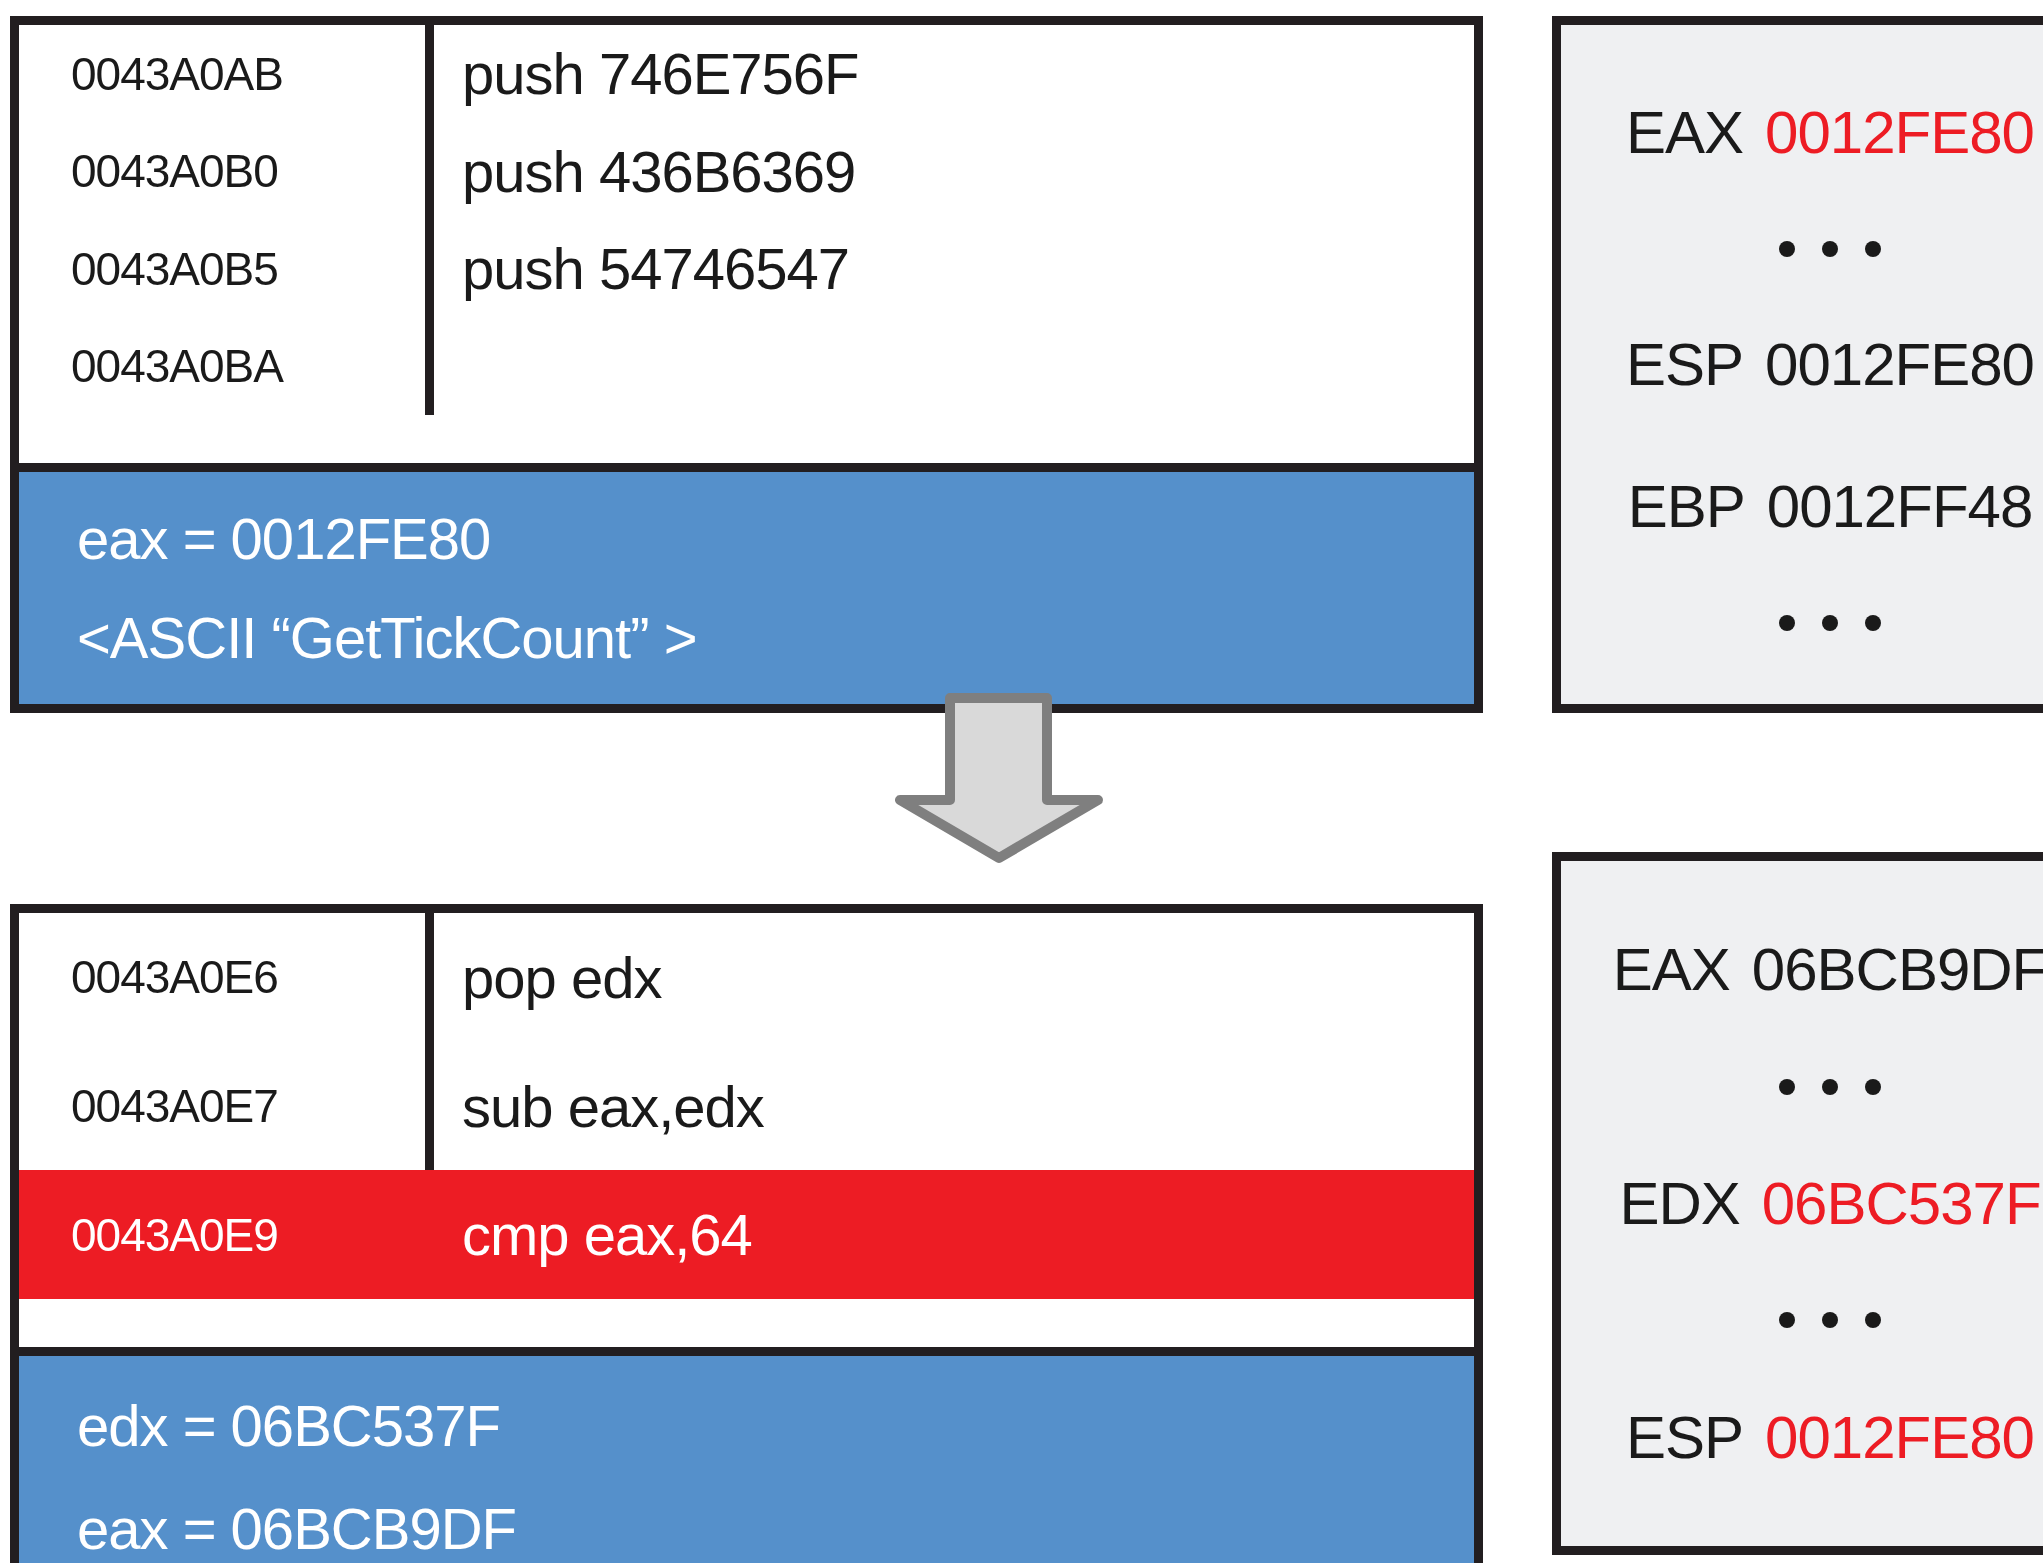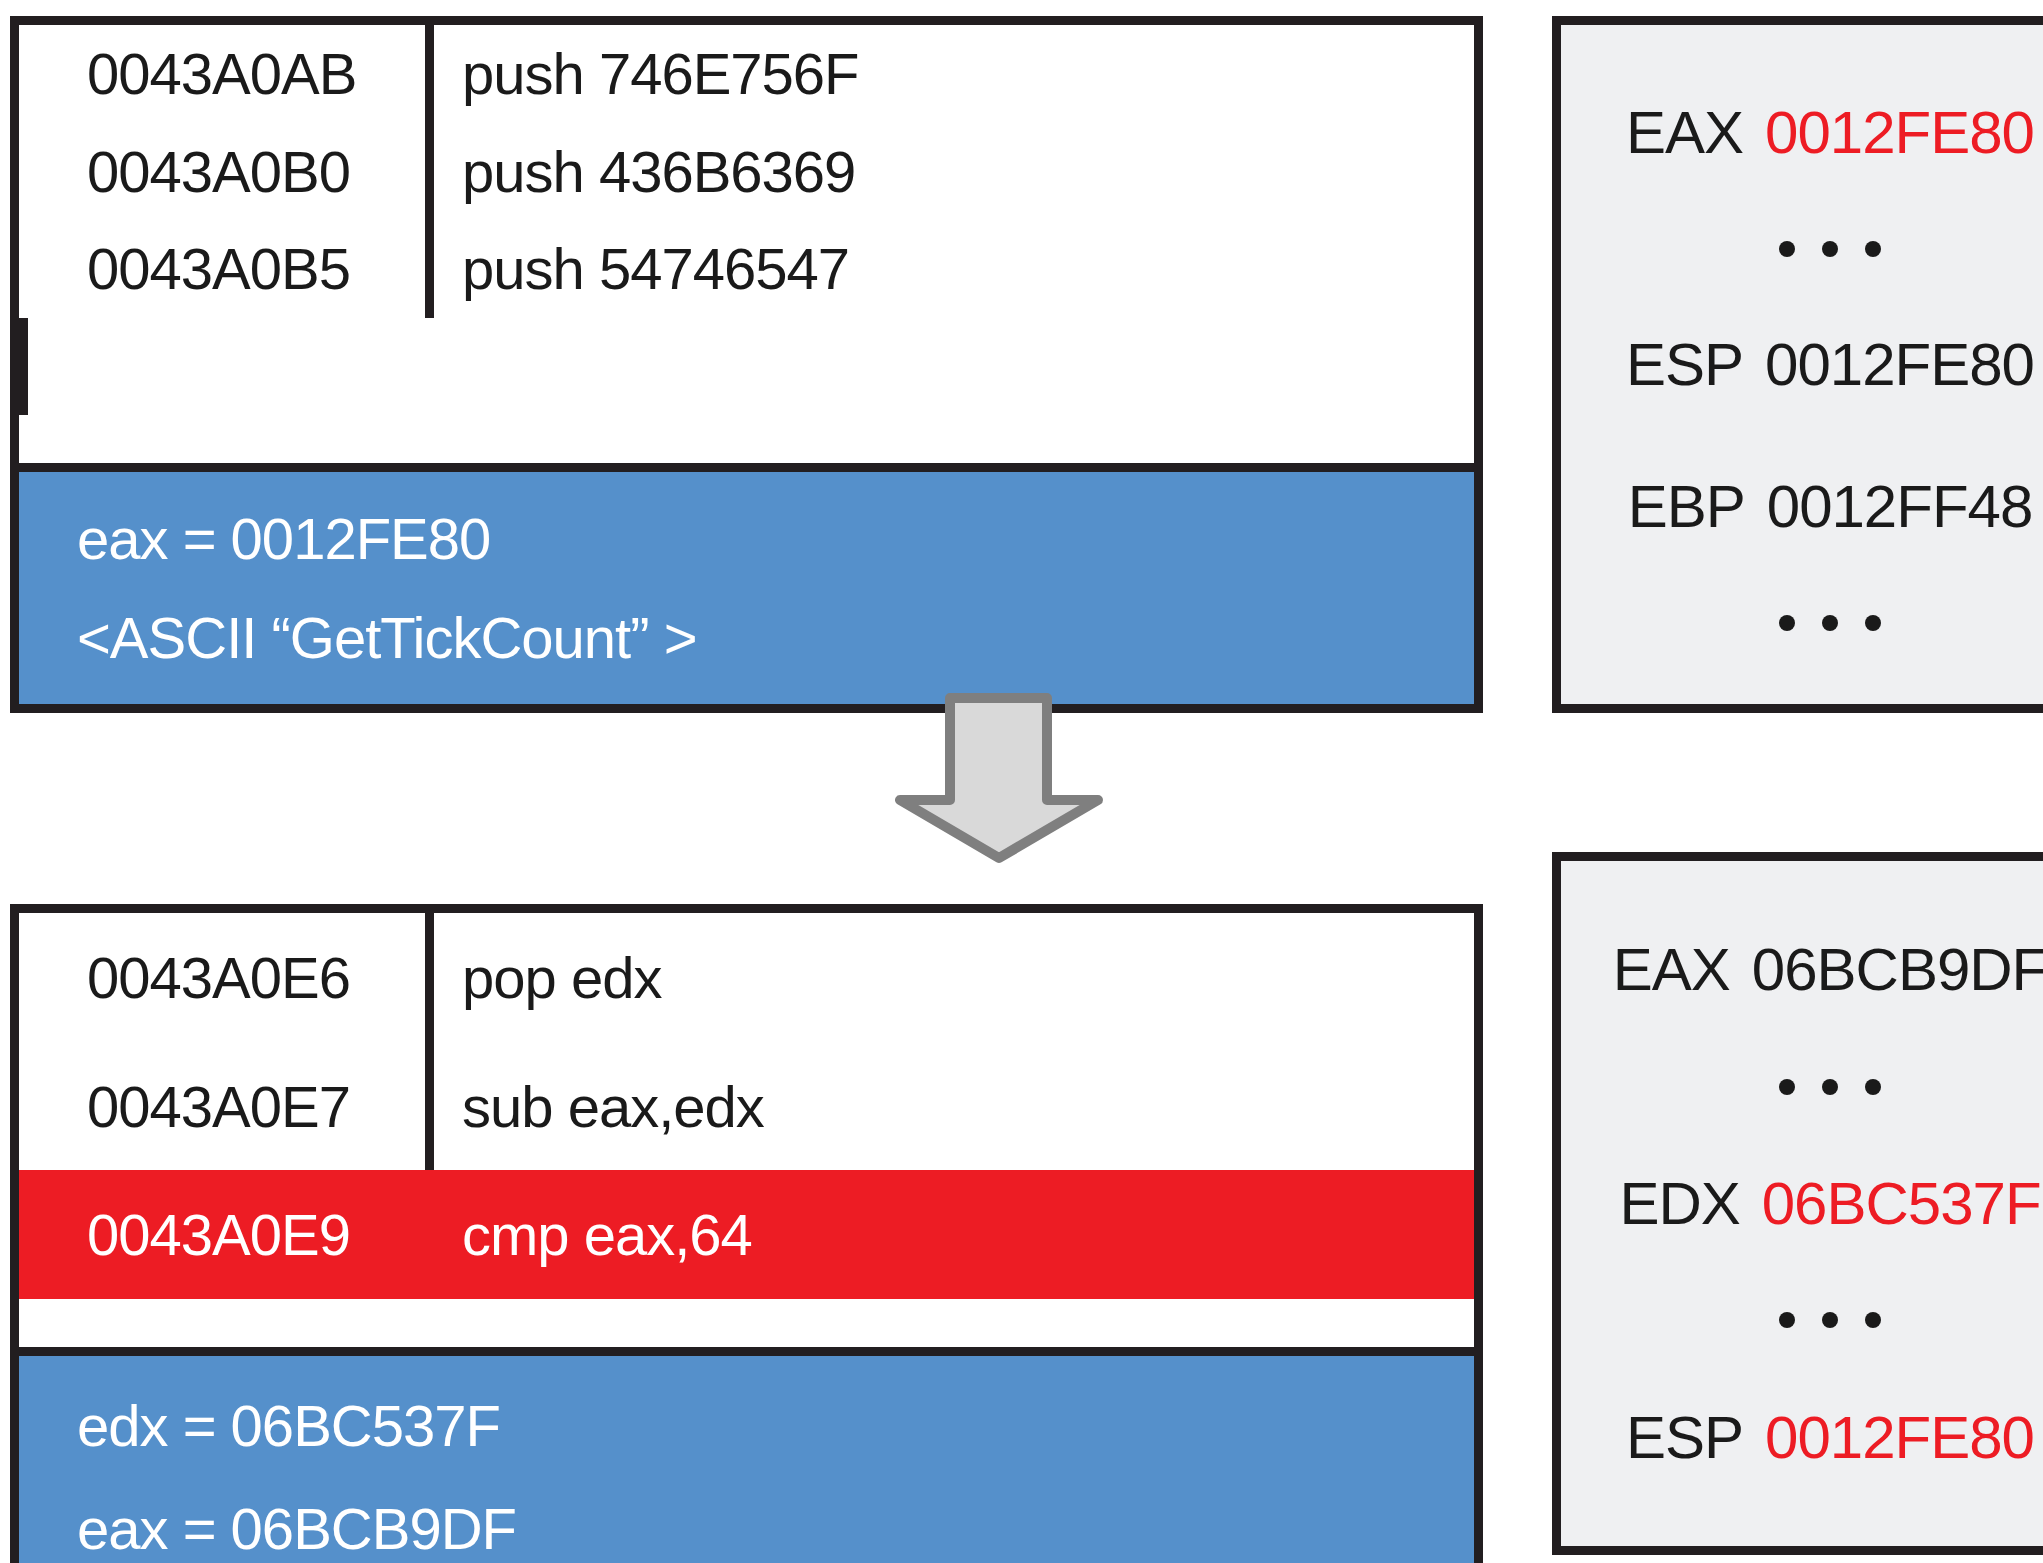--- a/index.html
+++ b/index.html
@@ -27,22 +27,22 @@
     display:flex;flex-direction:column;
     background:#fff;
   }
   #top-section .disasm-box{top:16px;height:697px;}
   #bottom-section .disasm-box{top:904px;height:703px;}
   .code-rows{display:flex;flex-direction:column;flex:1;}
   .code-row{display:flex;flex:1;align-items:stretch;}
   .addr-cell{
     width:406px;flex:0 0 406px;
     display:flex;align-items:center;
-    padding-left:68px;box-sizing:border-box;
-    font-size:58px;letter-spacing:-1px;
+    padding-left:52px;box-sizing:border-box;
+    font-size:46px;letter-spacing:-1px;
     white-space:nowrap;
     text-align:right;
   }
   .col-divider{width:9px;flex:0 0 9px;background:var(--border);}
   .instr-cell{
     flex:1;display:flex;align-items:center;
     padding-left:28px;
     font-size:58px;letter-spacing:-1px;
     white-space:nowrap;
   }
@@ -98,20 +98,21 @@
             <div class="addr-cell">0043A0B0</div>
             <div class="col-divider"></div>
             <div class="instr-cell">push 436B6369</div>
           </div>
           <div class="code-row">
             <div class="addr-cell">0043A0B5</div>
             <div class="col-divider"></div>
             <div class="instr-cell">push 54746547</div>
           </div>
           <div class="code-row">
+            <div class="addr-cell">0043A0BA</div>
             <div class="col-divider"></div>
           </div>
         </div>
       <div class="note-band">
           <div class="note-line">eax = 0012FE80</div>
           <div class="note-line">&lt;ASCII “GetTickCount” &gt;</div>
         </div>
     </div>
     <div class="reg-box">
       <div class="reg-panel">

